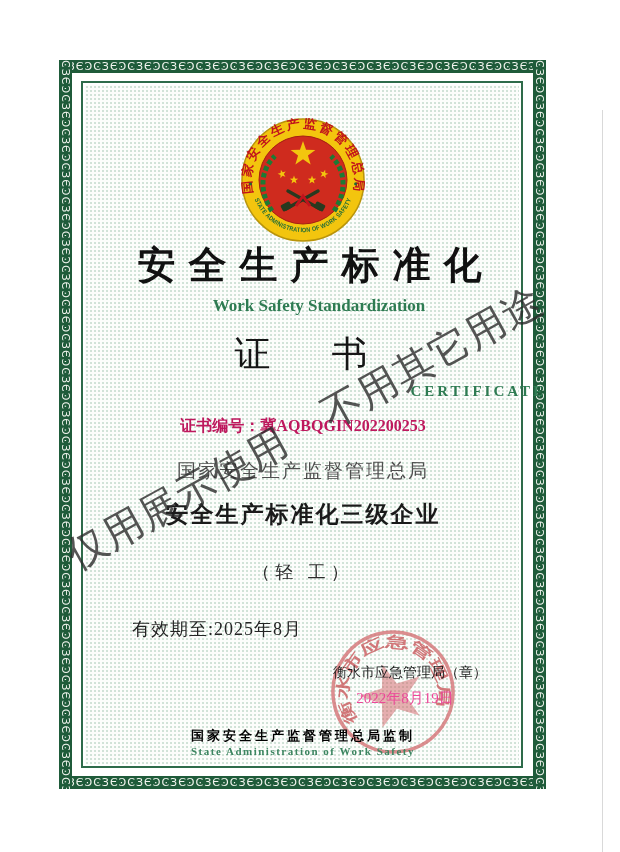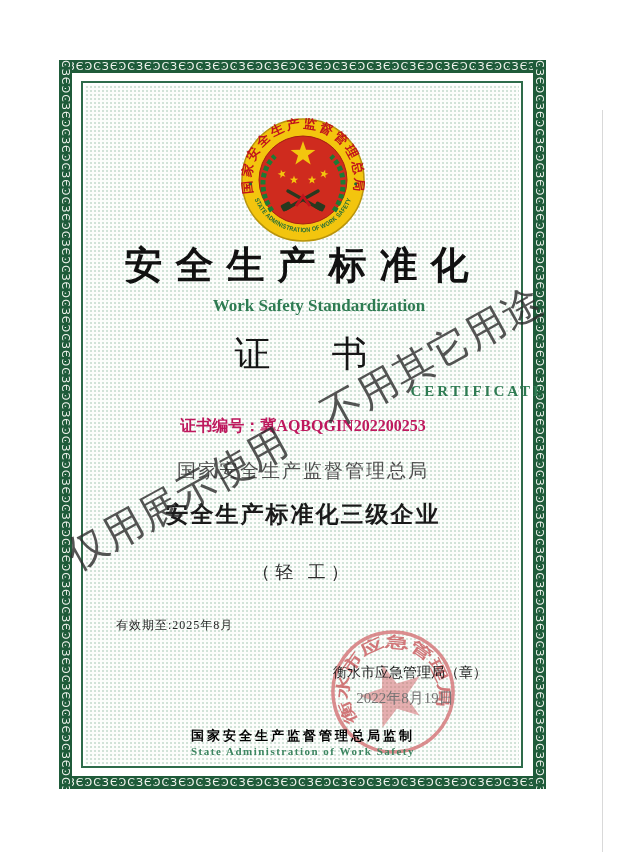--- a/index.html
+++ b/index.html
@@ -36,35 +36,35 @@
   }
   .page-edge{
     position:absolute;left:602px;top:110px;width:1px;height:742px;
     background:#d9d9d9;
   }
   
   .line{
     position:absolute;left:60px;width:486px;text-align:center;
     color:#1c1c1c;z-index:3;
   }
-  .title-cn{top:240px;font-size:38px;font-weight:bold;letter-spacing:13px;color:#111;}
+  .title-cn{top:240px;font-size:38px;font-weight:bold;letter-spacing:13px;padding-left:13px;color:#111;}
   .title-en{top:296px;font-size:17px;font-weight:bold;color:#2e7b52;margin-left:16px;}
   .cert-cn {top:330px;font-size:36px;font-weight:normal;word-spacing:44px;letter-spacing:4px;color:#151515;}
   .cert-en {top:383px;font-size:15px;font-weight:bold;color:#2e7b52;letter-spacing:3px;text-align:right;}
   .number  {top:416px;font-size:16px;font-weight:bold;color:#be185d;}
   .company {top:458px;font-size:19px;color:#4f4f4f;letter-spacing:2px;}
   .award   {top:499px;font-size:23px;font-weight:bold;color:#1a1a1a;letter-spacing:2px;}
   .category{top:560px;font-size:18px;color:#2b2b2b;letter-spacing:5px;}
   .valid{
-    position:absolute;left:116px;top:617px;font-size:12px;color:#242424;z-index:3;letter-spacing:1px;
+    position:absolute;left:132px;top:617px;font-size:18px;color:#242424;z-index:3;letter-spacing:1px;
   }
   .issuer{position:absolute;left:270px;top:664px;width:280px;text-align:center;
     font-size:14px;color:#1e1e1e;z-index:3;}
   .issue-date{position:absolute;left:270px;top:689px;width:270px;text-align:center;
-    font-size:15px;color:#737373;z-index:3;}
+    font-size:15px;color:#ec4899;z-index:3;}
   .footer-cn{top:727px;font-size:13px;font-weight:bold;color:#000000;letter-spacing:3px;}
   .footer-en{top:745px;font-size:11px;font-weight:bold;color:#3c8560;letter-spacing:1.5px;}
   
   .emblem{position:absolute;left:241px;top:118px;width:124px;height:124px;z-index:2;}
   .seal{position:absolute;left:328px;top:626px;width:132px;height:132px;z-index:2;opacity:.92;}
   
   .watermark{
     position:absolute;left:305px;top:428px;z-index:6;pointer-events:none;
     transform:translate(-50%,-50%) rotate(-29deg);
     white-space:nowrap;font-size:40px;color:rgba(42,42,42,.80);

